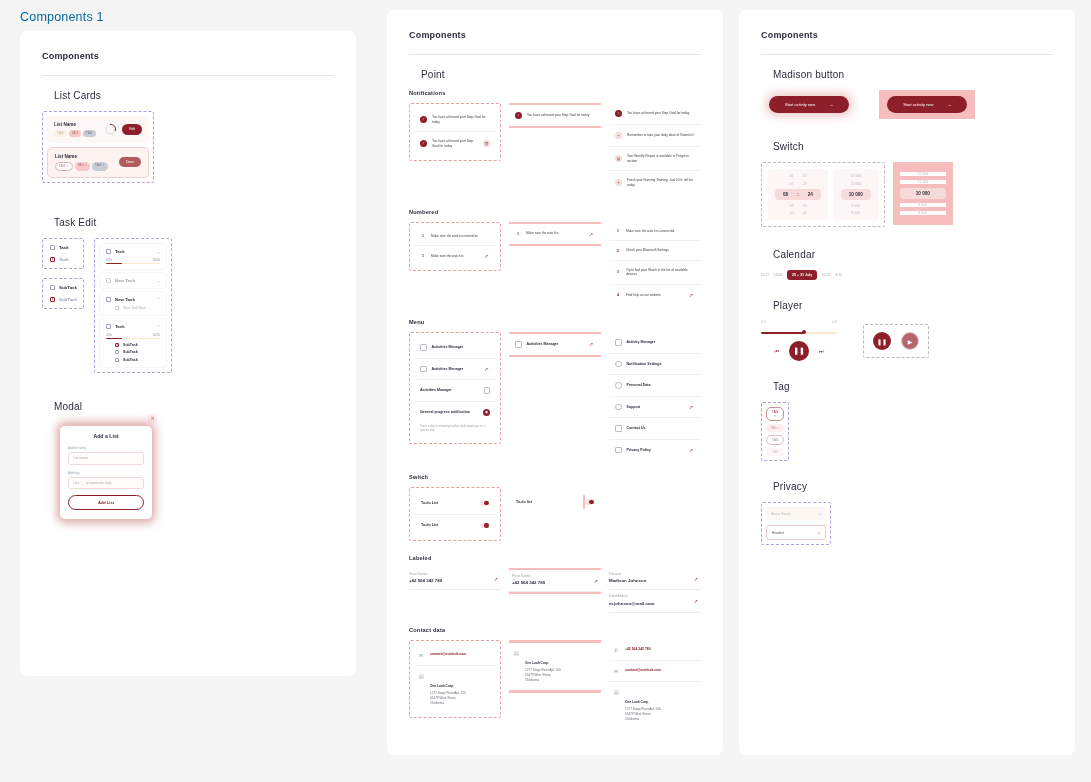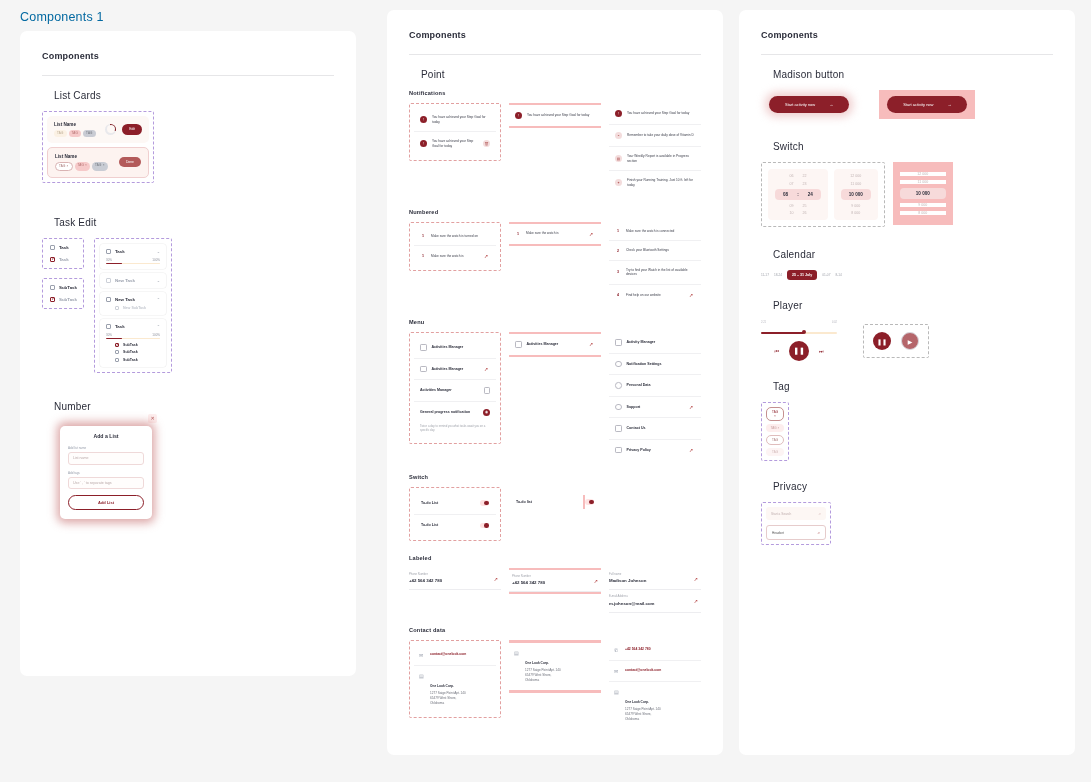--- a/index.html
+++ b/index.html
@@ -304,21 +304,21 @@
                 <span>SubTask</span>
               </div>
               <div class="subrow">
                 <span class="cb-s"></span>
                 <span>SubTask</span>
               </div>
             </div>
           </div>
         </div>
 
-        <div class="sec-title" style="margin-top:28px">Number</div>
+        <div class="sec-title" style="margin-top:28px">Modal</div>
         <div style="margin-left:18px; margin-top:14px;">
           <div class="modal-wrap">
             <div class="modal-close">✕</div>
             <div class="modal-shadow"></div>
             <div class="modal">
               <div class="modal-title">Add a List</div>
               <div class="f-label">Add list name</div>
               <div class="f-input">List name</div>
               <div class="f-label">Add tags</div>
               <div class="f-input">Use ' , ' to separate tags</div>

